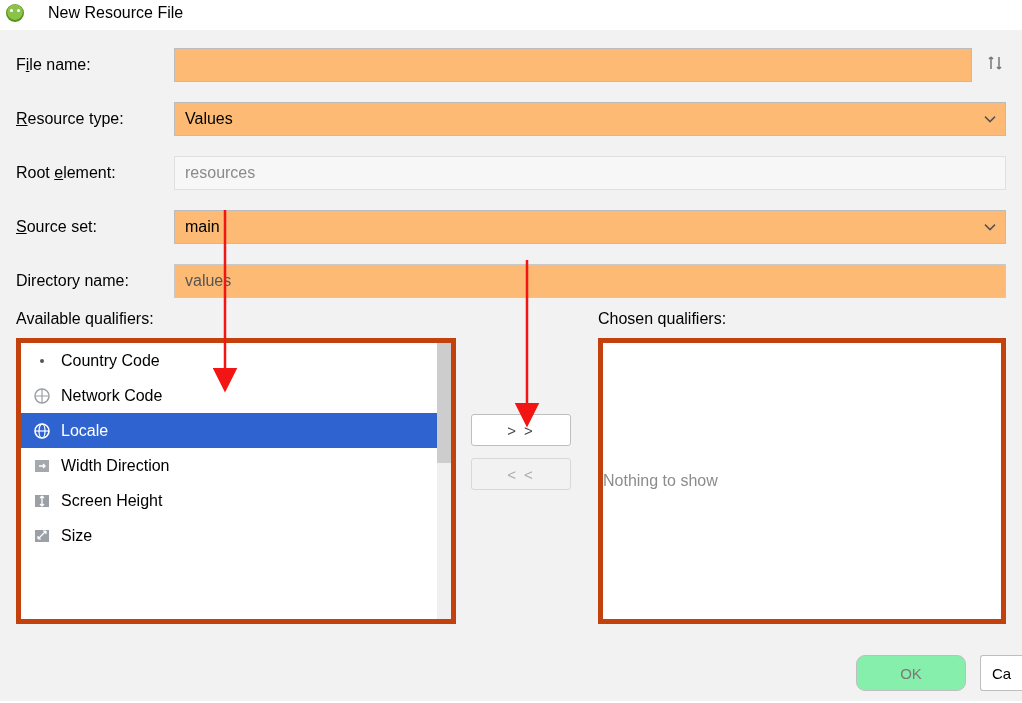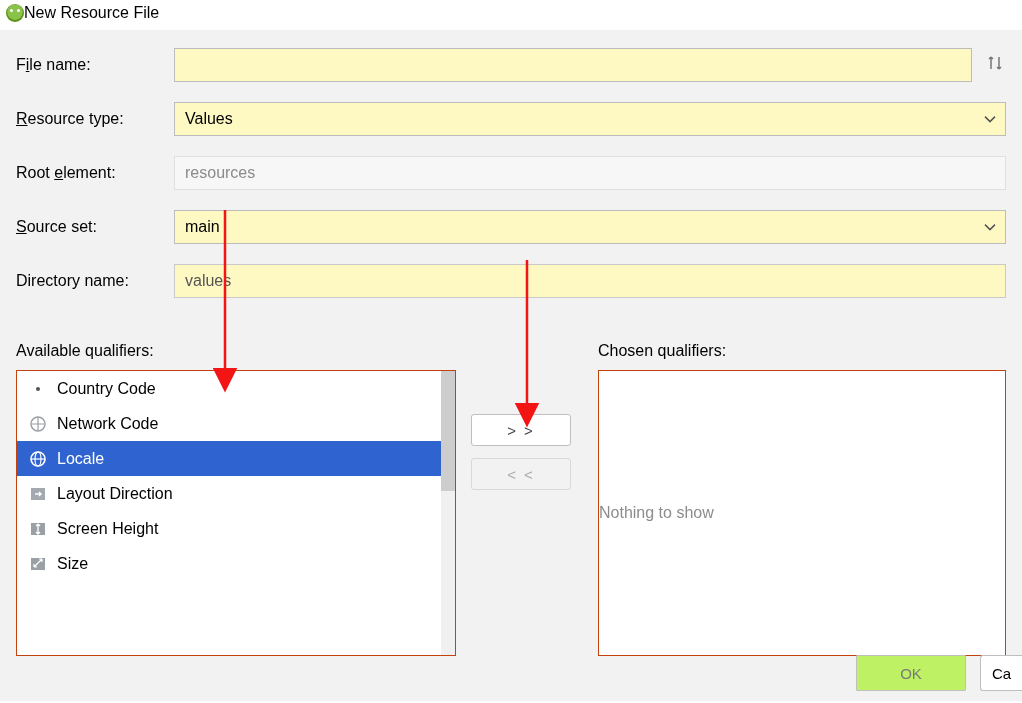--- a/index.html
+++ b/index.html
@@ -1,52 +1,52 @@
 <!DOCTYPE html>
 <html><head>
 <meta charset="utf-8">
 <style>
   * { box-sizing: border-box; margin: 0; padding: 0; }
   html, body { width: 1022px; height: 703px; overflow: hidden; background: #fff; font-family: "Segoe UI", Arial, sans-serif; font-size: 15px; color: #000; }
-  .titlebar { display: flex; align-items: center; gap: 0; padding: 4px 8px 8px 6px; }
+  .titlebar { display: flex; align-items: center; gap: 24px; padding: 4px 8px 8px 6px; }
   .android-icon { width: 18px; height: 18px; border-radius: 50%; background: radial-gradient(circle at 50% 45%, #8bc34a 0 55%, #5a9216 60% 100%); position: relative; }
   .android-icon::before, .android-icon::after { content:""; position:absolute; width:3px; height:3px; background:#fff; border-radius:50%; top:5px; }
   .android-icon::before { left:4px; } .android-icon::after { right:4px; }
   .title-text { font-size: 16px; }
   .dialog-body { position: relative; background: #f2f2f2; padding: 18px 16px 0 16px; height: calc(100% - 32px); }
   .form-row { display: flex; align-items: center; margin-bottom: 20px; }
   .form-row.tall { margin-bottom: 12px; }
   .form-label { width: 158px; font-size: 16px; }
   .form-label .ul { text-decoration: underline; }
-  .text-input { flex: 1; height: 34px; border: 1px solid #bcbcbc; background: #fef9c3; padding: 0 10px; font-size: 16px; color: #555; }
+  .text-input { flex: 1; height: 34px; border: 1px solid #bcbcbc; background: #fdba74; padding: 0 10px; font-size: 16px; color: #555; }
   .text-input.thin { border-color: #c9c9c9; }
   .text-input.ro { background: #f7f7f7; border-color: #e0e0e0; color:#8a8a8a; }
   .select-wrap { position: relative; flex: 1; }
   .select-wrap .text-input { width: 100%; padding-right: 30px; color:#000; }
   .chev-down { position: absolute; right: 10px; top: 50%; transform: translateY(-55%); pointer-events: none; }
   .sort-btn { width: 22px; margin-left: 12px; color: #777; font-size: 16px; text-align: center; cursor: default; }
   .cols { display: flex; align-items: flex-start; gap: 0; }
   .col-left { width: 440px; }
   .col-mid { width: 130px; display: flex; flex-direction: column; align-items: center; padding-top: 104px; }
   .col-right { flex: 1; padding-left: 12px; }
-  .col-label { font-size: 16px; margin-bottom: 10px; margin-top: 32px; }
-  .listbox { border: 1px solid #c2410c; background: #fff; height: 286px; position: relative; display:flex; }
+  .col-label { font-size: 16px; margin-bottom: 10px; }
+  .listbox { border: 5px solid #c2410c; background: #fff; height: 286px; position: relative; display:flex; }
   .list-scroll { overflow-y: hidden; width: 100%; }
   .scrollbar-track { width: 14px; background:#f0f0f0; }
   .scrollbar-thumb { width:14px; height:120px; background:#cdcdcd; }
   .list-item { display:flex; align-items:center; gap:10px; height:35px; padding:0 10px 0 12px; font-size:16px; cursor:default; }
   .list-item.selected { background:#2f64d0; color:#fff; }
   .qicon { width:18px; height:18px; flex:0 0 18px; display:flex; align-items:center; justify-content:center; }
   .qicon svg { width:18px; height:18px; }
   .dot { width:4px; height:4px; background:#555; border-radius:50%; }
   .move-btn { width: 100px; height: 32px; border:1px solid #bfbfbf; background:#fff; border-radius:3px; font-size:15px; letter-spacing:2px; color:#444; margin-bottom:12px; cursor:pointer; }
   .move-btn.disabled { background:#f2f2f2; color:#aaa; border-color:#d8d8d8; cursor:default; }
   .placeholder-center { display:flex; align-items:center; justify-content:center; height:100%; color:#8c8c8c; font-size:16px; }
   .bottom-bar { position:absolute; bottom:10px; right:0; display:flex; gap:14px; padding-right:0; }
-  .dlg-btn { height:36px; min-width:110px; border:1px solid #bfbfbf; background:#bef264; border-radius:1px; font-size:15px; color:#7a7a7a; cursor:pointer; }
+  .dlg-btn { height:36px; min-width:110px; border:1px solid #bfbfbf; background:#86efac; border-radius:9px; font-size:15px; color:#7a7a7a; cursor:pointer; }
   .dlg-btn.primary { color:#7a7a7a; }
   .dlg-btn.cut { min-width:42px; border-right:none; border-radius:3px 0 0 3px; background:#fff; color:#000; }
   
   .arrow { position:absolute; pointer-events:none; }
   .arrow svg { overflow:visible; }
 </style>
 </head>
 <body>
 
 <div class="titlebar">
@@ -141,21 +141,21 @@
               </span>
               <span>Locale</span>
             </div>
             <div class="list-item">
               <span class="qicon">
                 <svg viewBox="0 0 18 18">
                   <rect x="2" y="3" width="14" height="12" fill="#9aa0a6" opacity=".9"></rect>
                   <path d="M6 9h6M10 7l2 2-2 2" stroke="#fff" stroke-width="1.4" fill="none"></path>
                 </svg>
               </span>
-              <span>Layout Direction</span>
+              <span>Width Direction</span>
             </div>
             <div class="list-item">
               <span class="qicon">
                 <svg viewBox="0 0 18 18">
                   <rect x="2" y="3" width="14" height="12" fill="#9aa0a6"></rect>
                   <path d="M9 4v10M9 4l-2 2M9 4l2 2M9 14l-2-2M9 14l2-2" stroke="#fff" stroke-width="1.3" fill="none"></path>
                 </svg>
               </span>
               <span>Screen Height</span>
             </div>

